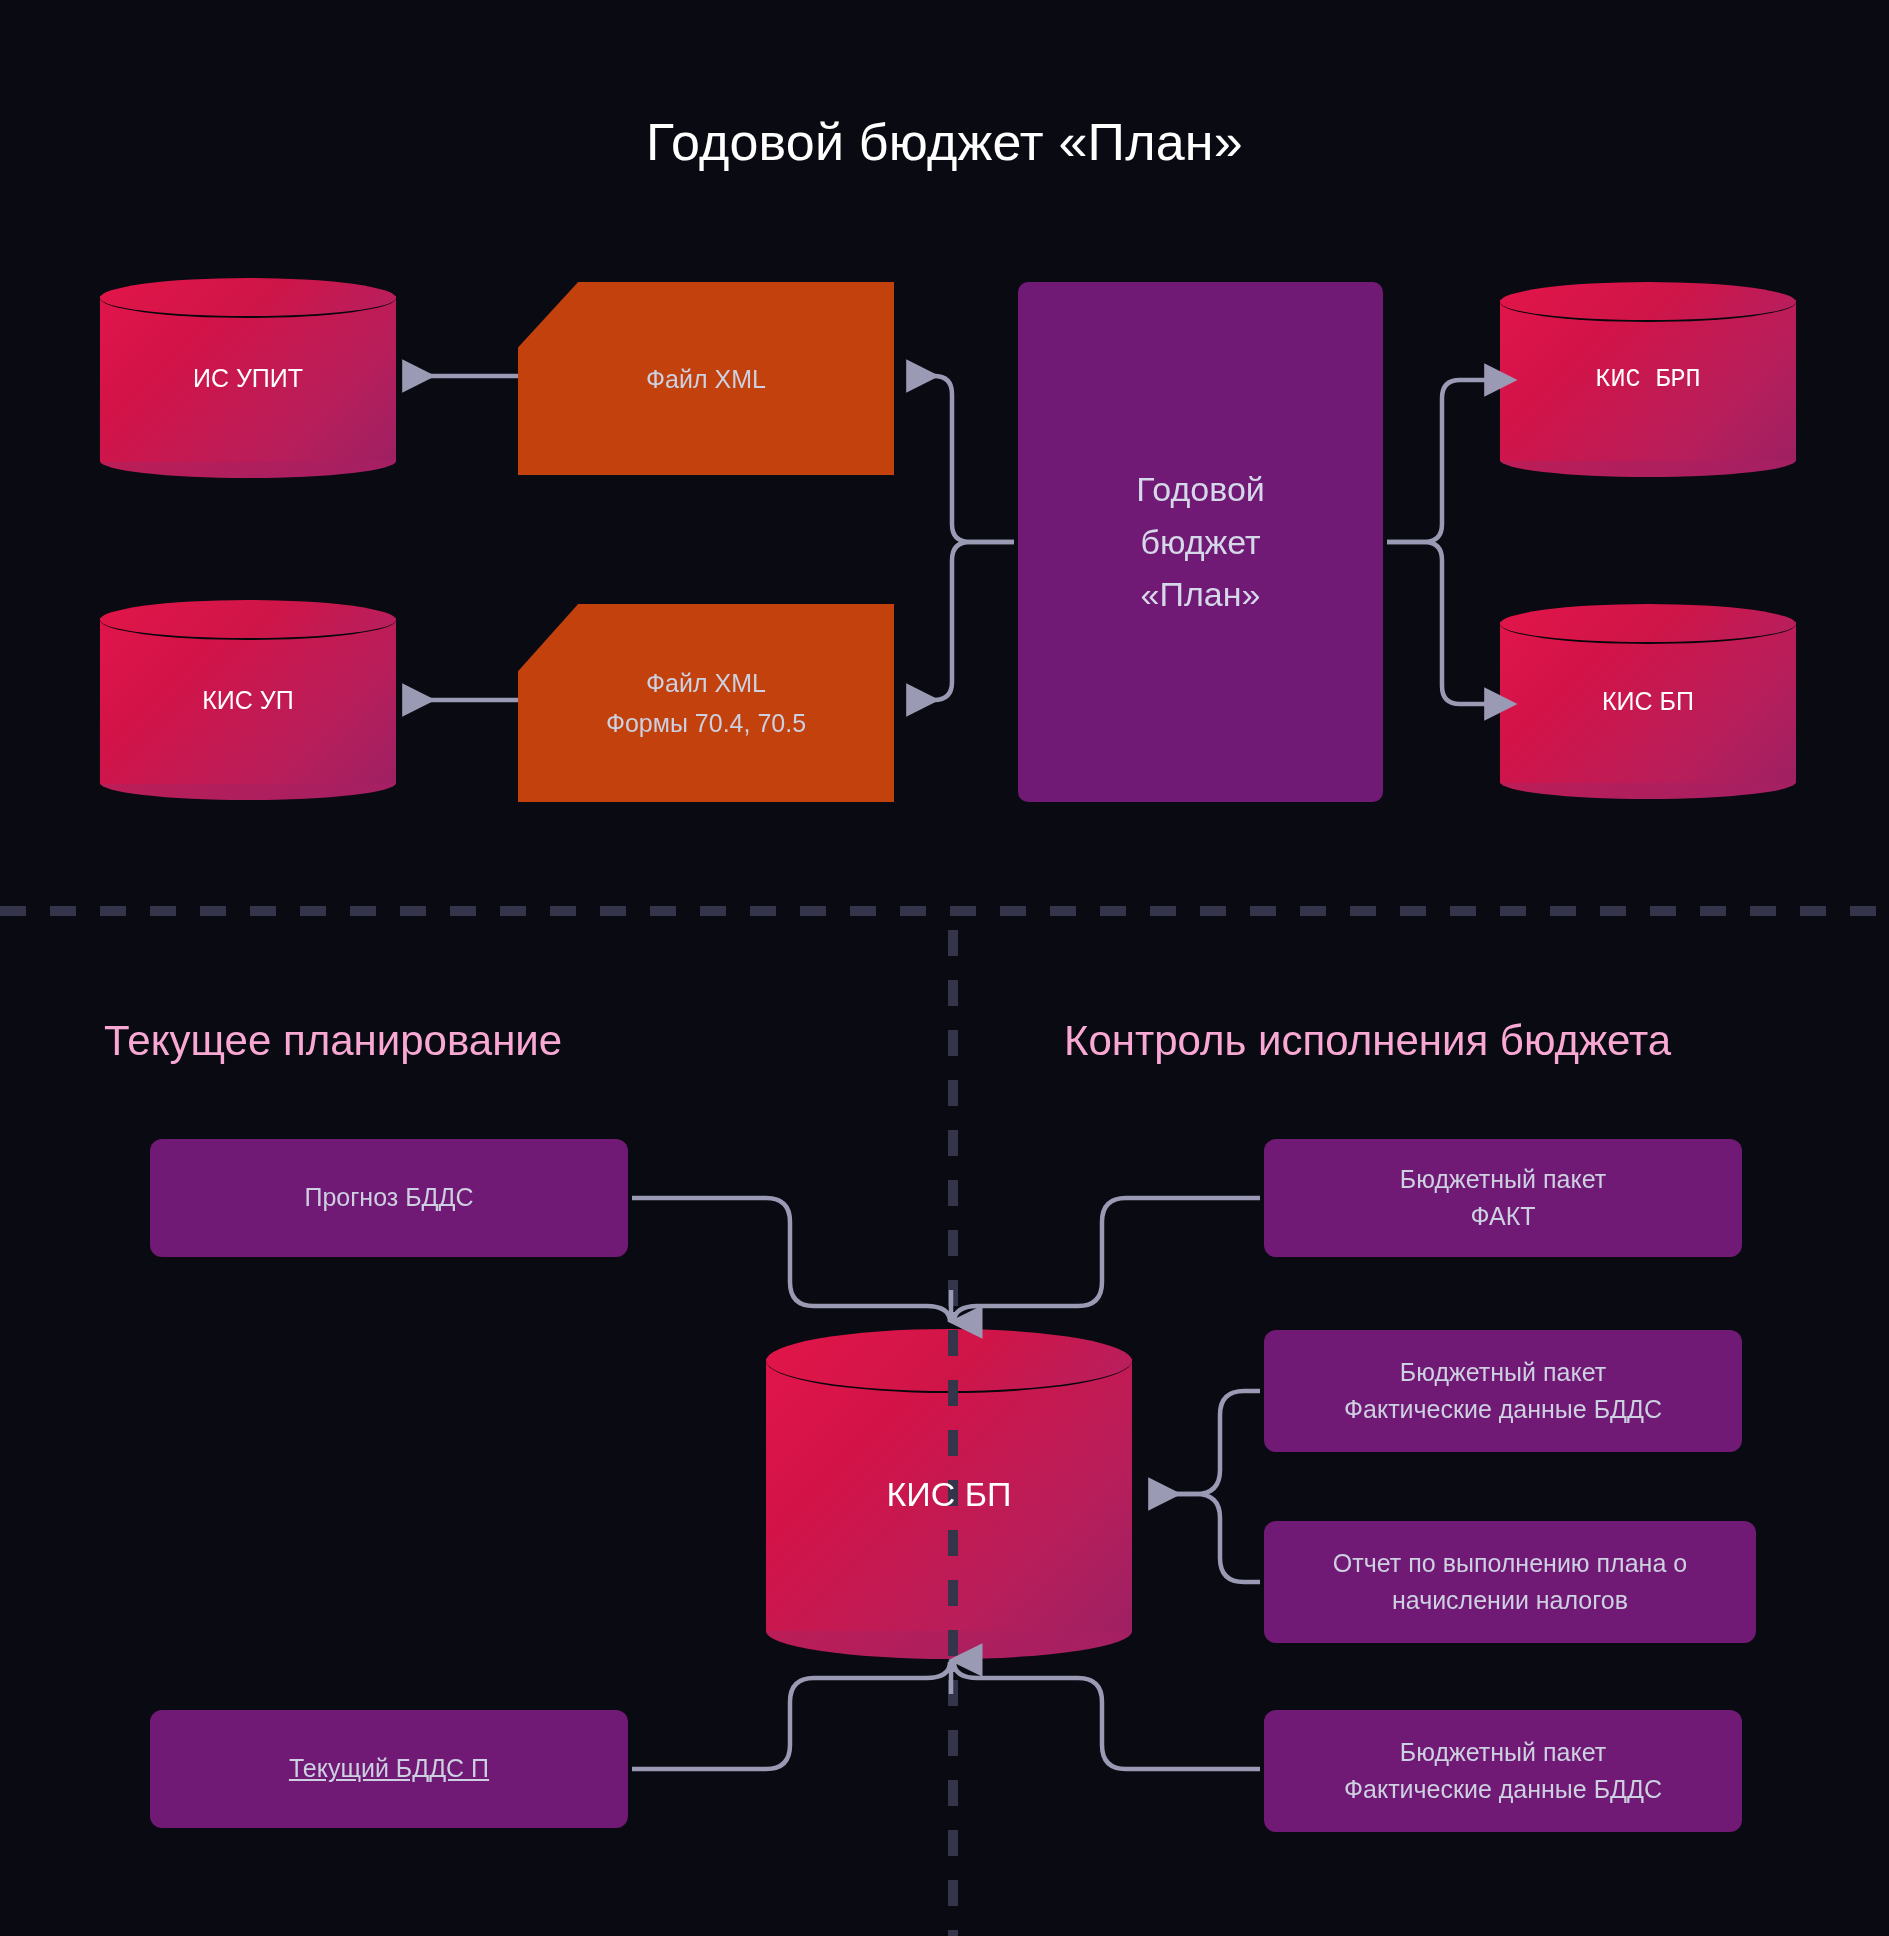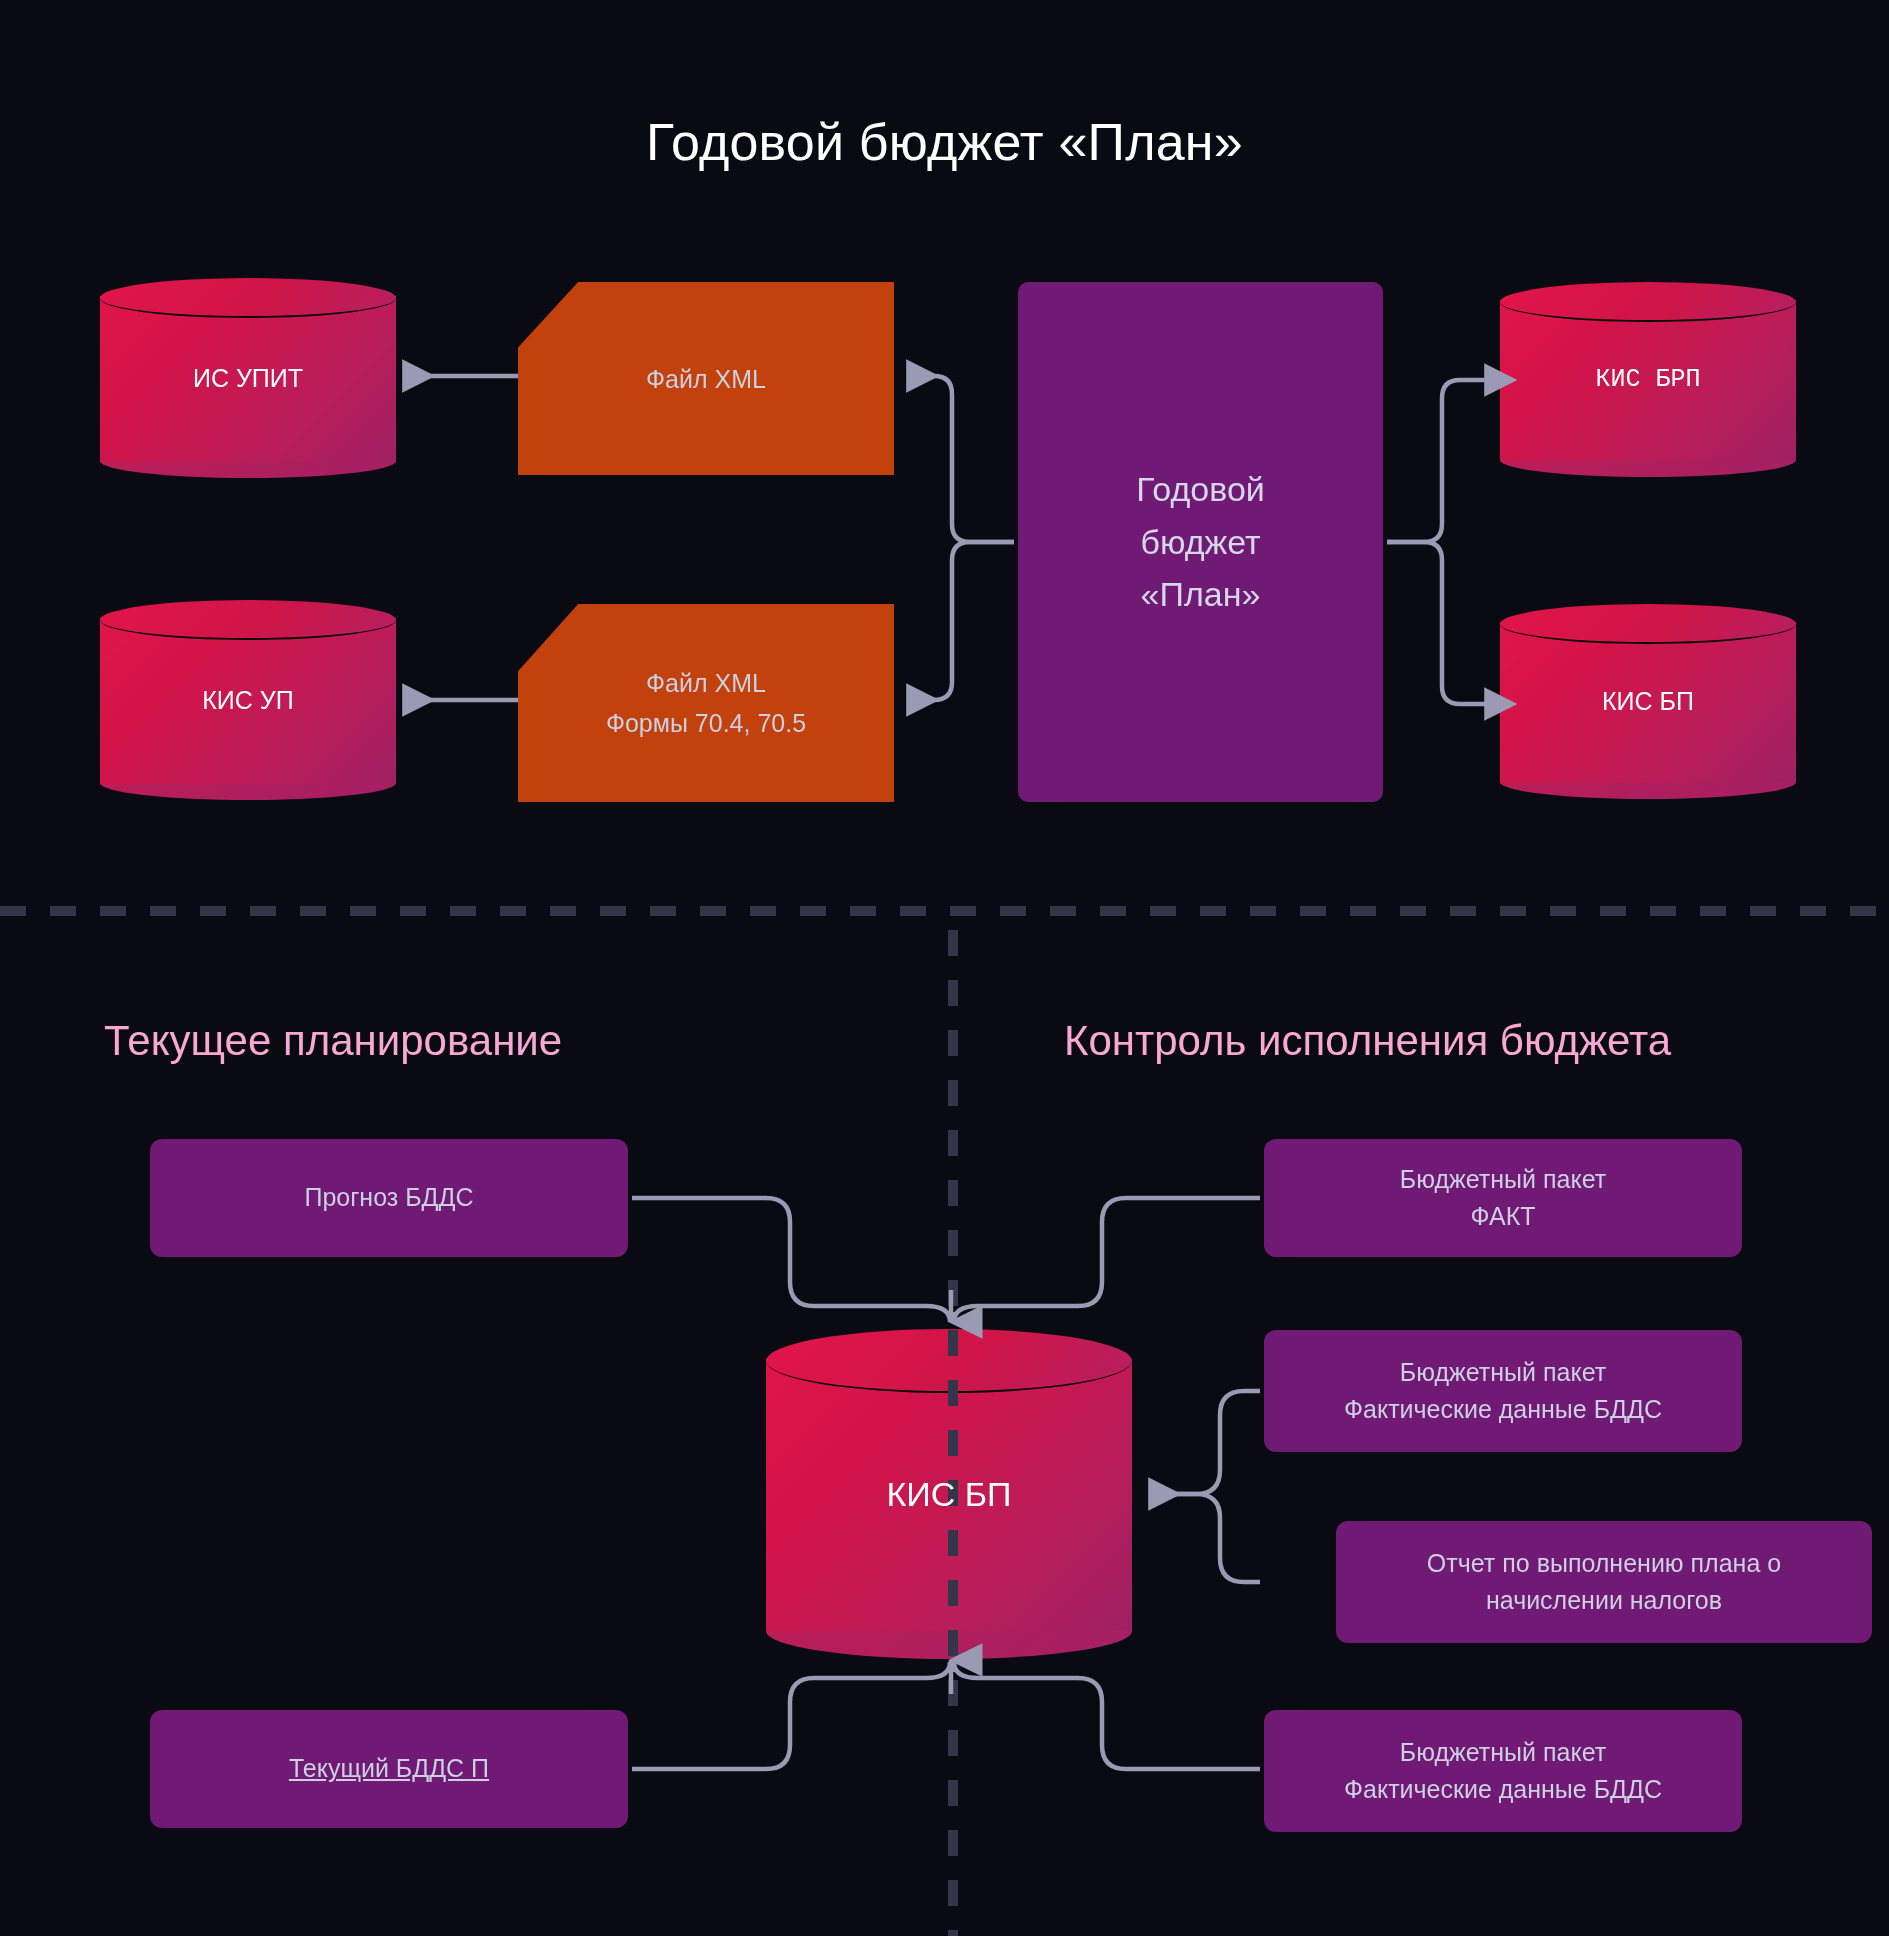--- a/index.html
+++ b/index.html
@@ -202,21 +202,21 @@
     </div>
   </div>
 
   <div class="box plain" style="left:1264px; top:1330px; width:478px; height:122px;">
     <div>
       <div>Бюджетный пакет</div>
       <div>Фактические данные БДДС</div>
     </div>
   </div>
 
-  <div class="box plain" style="left:1336px; top:1521px; width:536px; height:122px;">
+  <div class="box plain" style="left:1264px; top:1521px; width:492px; height:122px;">
     <div>
       <div>Отчет по выполнению плана о</div>
       <div>начислении налогов</div>
     </div>
   </div>
 
   <div class="box plain" style="left:1264px; top:1710px; width:478px; height:122px;">
     <div>
       <div>Бюджетный пакет</div>
       <div>Фактические данные БДДС</div>

